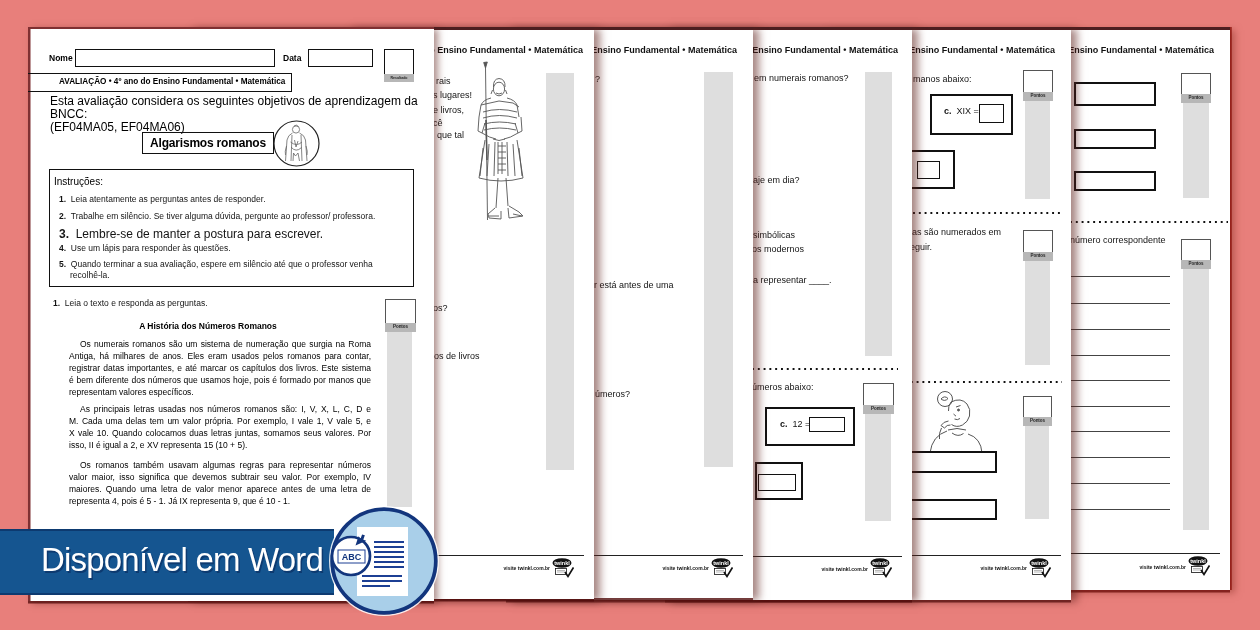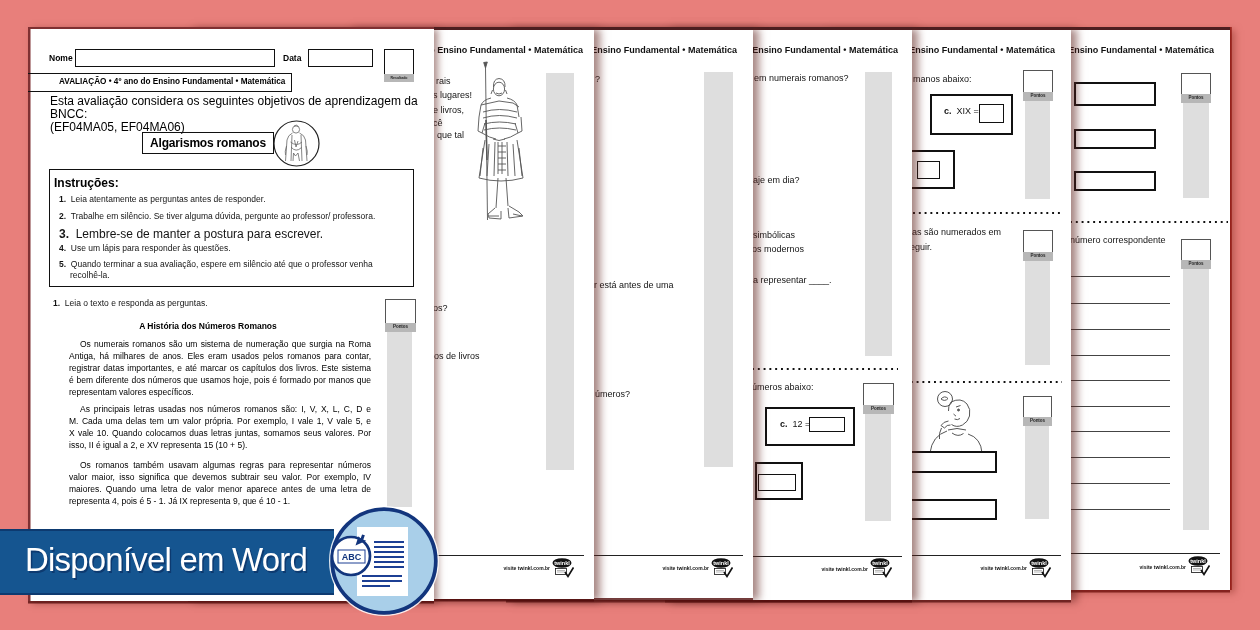--- a/index.html
+++ b/index.html
@@ -294,21 +294,21 @@
 <path d="M13.5 26 q-2 6 -1 9 M33 26 q2 6 1 9"></path>
 <path d="M19 15 l-1 26 M28 15 l1 26"></path>
 <path d="M17.5 22 q6 5 11.5 0"></path>
 <path d="M18 27 q5 6 10.5 0.5"></path>
 <path d="M20 41 l0.5 -8 2 3 2.5 -3 1.5 8"></path>
 <path d="M21.5 20 l1.5 7 2 -6"></path>
 </g>
 </svg>
 
 <div style="position:absolute;left:21px;top:142px;width:363px;height:116px;border:1.6px solid #111;"></div>
-<div style="position:absolute;left:26px;top:149px;font-weight:bold;font-size:12px;text-align:right;">Instruções:</div>
+<div style="position:absolute;left:26px;top:149px;font-weight:normal;font-size:10px;text-align:right;">Instruções:</div>
 
 <div class="frag" style="left:31px;top:167px;font-size:8.5px;"><b>1.</b>&nbsp;&nbsp;Leia atentamente as perguntas antes de responder.</div>
 <div class="frag" style="left:31px;top:184px;font-size:8.5px;"><b>2.</b>&nbsp;&nbsp;Trabalhe em silêncio. Se tiver alguma dúvida, pergunte ao professor/ professora.</div>
 <div class="frag" style="left:31px;top:200px;font-size:12px;"><b>3.</b>&nbsp;&nbsp;Lembre-se de manter a postura para escrever.</div>
 <div class="frag" style="left:31px;top:216px;font-size:8.5px;"><b>4.</b>&nbsp;&nbsp;Use um lápis para responder às questões.</div>
 <div class="frag" style="left:31px;top:232px;font-size:8.5px;"><b>5.</b>&nbsp;&nbsp;Quando terminar a sua avaliação, espere em silêncio até que o professor venha</div>
 <div class="frag" style="left:42px;top:243px;font-size:8.5px;">recolhê-la.</div>
 
 <div class="frag" style="left:25px;top:271px;font-size:8.5px;"><b>1.</b>&nbsp;&nbsp;Leia o texto e responda as perguntas.</div>
 
@@ -342,21 +342,21 @@
 <div class="jl" style="text-indent:11px;margin-top:7.5px;">Os romanos também usavam algumas regras para representar números</div>
 <div class="jl">valor maior, isso significa que devemos subtrair seu valor. Por exemplo, IV</div>
 <div class="jl">maiores. Quando uma letra de valor menor aparece antes de uma letra de</div>
 <div>representa 4, pois é 5 - 1. Já IX representa 9, que é 10 - 1.</div>
 </div>
 </div>
 </div>
 
 <div style="position:absolute;left:0;top:529px;width:334px;height:61.5px;background:#155590;border-top:2px solid #0d3a70;border-bottom:2.5px solid #0d3a70;z-index:10;"></div>
 
-<div style="position:absolute;left:25px;top:541px;z-index:11;color:#fff;font-size:33px;letter-spacing:-0.8px;font-weight:normal;text-shadow:1.5px 2px 0 #0d3a70;font-family:'Liberation Sans',sans-serif;">Disponível em Word</div>
+<div style="position:absolute;left:41px;top:541px;z-index:11;color:#fff;font-size:33px;letter-spacing:-0.8px;font-weight:normal;text-shadow:1.5px 2px 0 #0d3a70;font-family:'Liberation Sans',sans-serif;">Disponível em Word</div>
 
 <svg style="position:absolute;left:329px;top:506px;z-index:12;" width="110" height="110" viewBox="0 0 110 110">
 <circle cx="55" cy="55" r="54.2" fill="none" stroke="rgba(255,255,255,0.85)" stroke-width="1.6"></circle>
 <circle cx="55" cy="55" r="51.8" fill="#a9cfe9" stroke="#12357d" stroke-width="3.7"></circle>
 
 <rect x="28" y="21" width="51" height="69" fill="#fff"></rect>
 <g stroke="#1c3f94" stroke-width="1.9" fill="none">
 <path d="M45 36 h30 M45 41 h30 M45 46 h30 M45 51 h30 M45 56 h30 M45 61 h30"></path>
 <path d="M33 70 h40 M33 75 h40 M33 80 h28"></path>
 </g>

